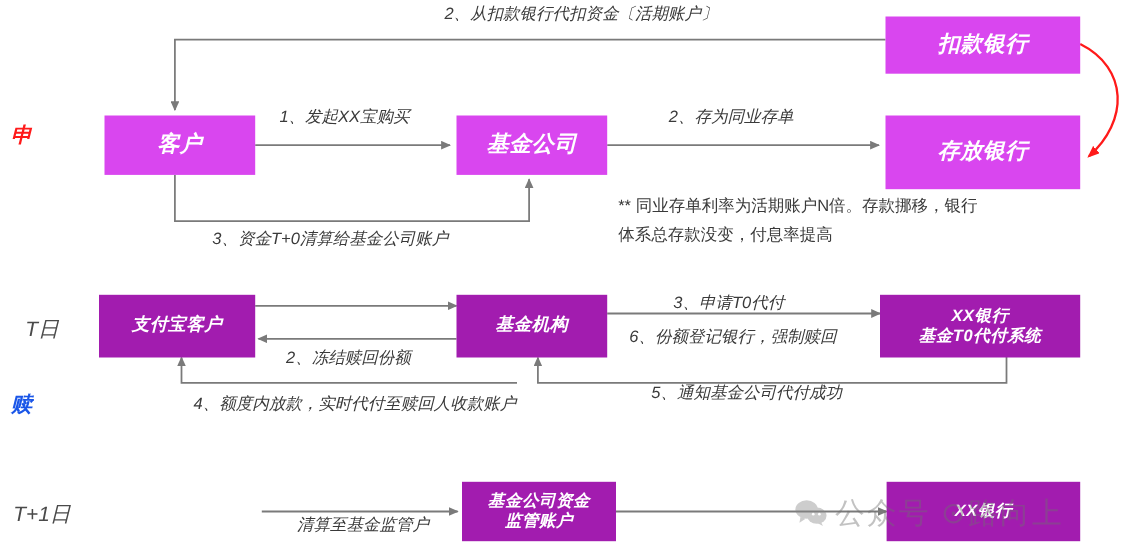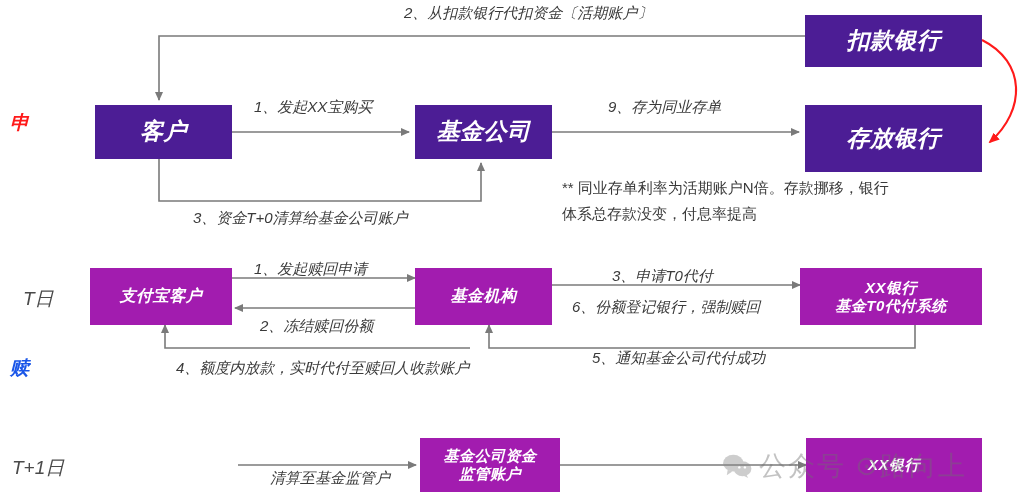--- a/index.html
+++ b/index.html
@@ -17,21 +17,21 @@
     position:absolute;
     display:flex;align-items:center;justify-content:center;
     text-align:center;
     color:#ffffff;
     font-weight:bold;
     font-style:italic;
     line-height:1.18;
     letter-spacing:.5px;
     box-sizing:border-box;
   }
-  .node.teal{background:#4c1d95;font-size:23px;}
+  .node.teal{background:#d946ef;font-size:20px;}
   .node.blue{background:#a21caf;font-size:16px;font-style:italic;}
   .node.blue.small{font-size:15px;}
 
   .lbl{
     position:absolute;
     color:#3a3a3a;
     font-size:15px;
     font-style:italic;
     white-space:nowrap;
     line-height:1.45;
@@ -131,38 +131,37 @@
     <span>扣款银行</span>
   </div>
 
   <div class="node teal" style="left:805px;top:105px;width:177px;height:67px;">
     <span>存放银行</span>
   </div>
 
   <div class="lbl" style="left:404px;top:2px;">2、从扣款银行代扣资金〔活期账户〕</div>
   <div class="lbl" style="left:254px;top:96px;">1、发起XX宝购买</div>
   <div class="lbl" style="left:193px;top:207px;">3、资金T+0清算给基金公司账户</div>
-  <div class="lbl" style="left:608px;top:96px;">9、存为同业存单</div>
+  <div class="lbl" style="left:608px;top:96px;">2、存为同业存单</div>
 
   <div class="note" style="left:562px;top:175px;">** 同业存单利率为活期账户N倍。存款挪移，银行体系总存款没变，付息率提高</div>
 
   <div class="node blue" style="left:90px;top:268px;width:142px;height:57px;">
     <span>支付宝客户</span>
   </div>
 
   <div class="node blue" style="left:415px;top:268px;width:137px;height:57px;">
     <span>基金机构</span>
   </div>
 
   <div class="node blue small" style="left:800px;top:268px;width:182px;height:57px;flex-direction:column;">
     <span>XX银行</span>
     <span>基金T0代付系统</span>
   </div>
 
-  <div class="lbl" style="left:254px;top:258px;">1、发起赎回申请</div>
   <div class="lbl" style="left:260px;top:315px;">2、冻结赎回份额</div>
   <div class="lbl" style="left:612px;top:265px;">3、申请T0代付</div>
   <div class="lbl" style="left:572px;top:296px;">6、份额登记银行，强制赎回</div>
   <div class="lbl" style="left:176px;top:357px;">4、额度内放款，实时代付至赎回人收款账户</div>
   <div class="lbl" style="left:592px;top:347px;">5、通知基金公司代付成功</div>
 
 
   <div class="node blue small" style="left:420px;top:438px;width:140px;height:54px;flex-direction:column;">
     <span>基金公司资金</span>
     <span>监管账户</span>

